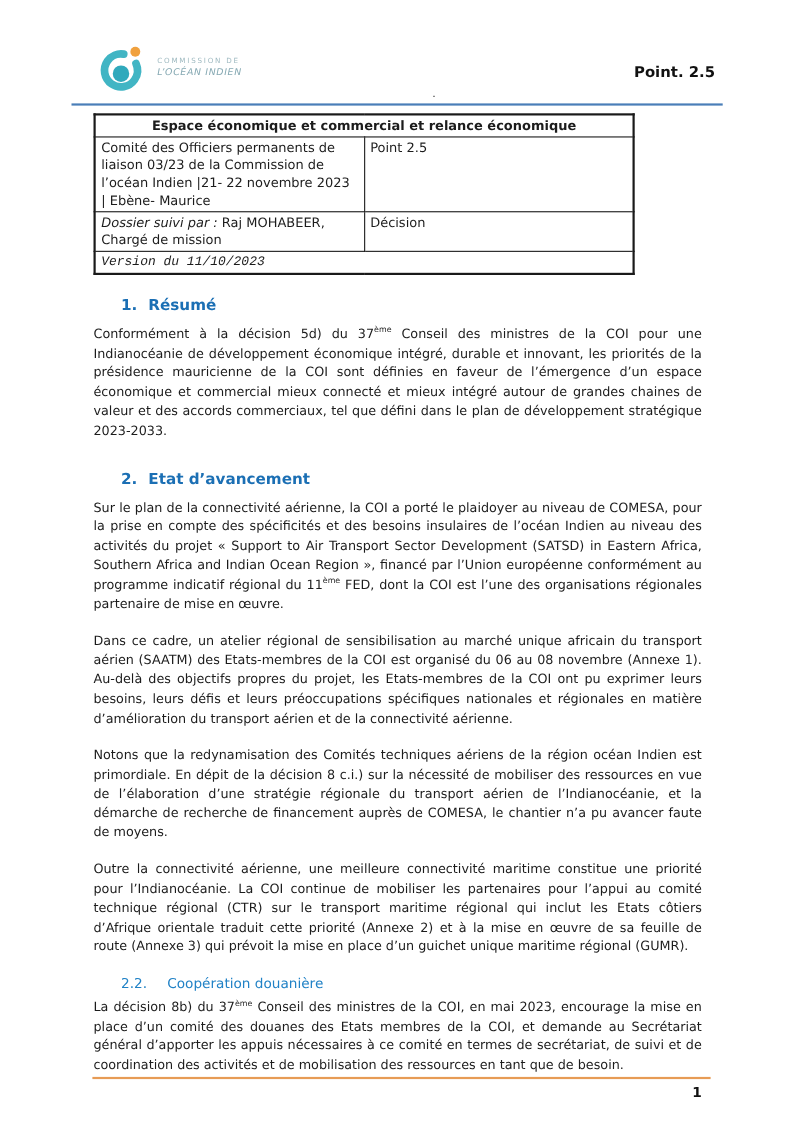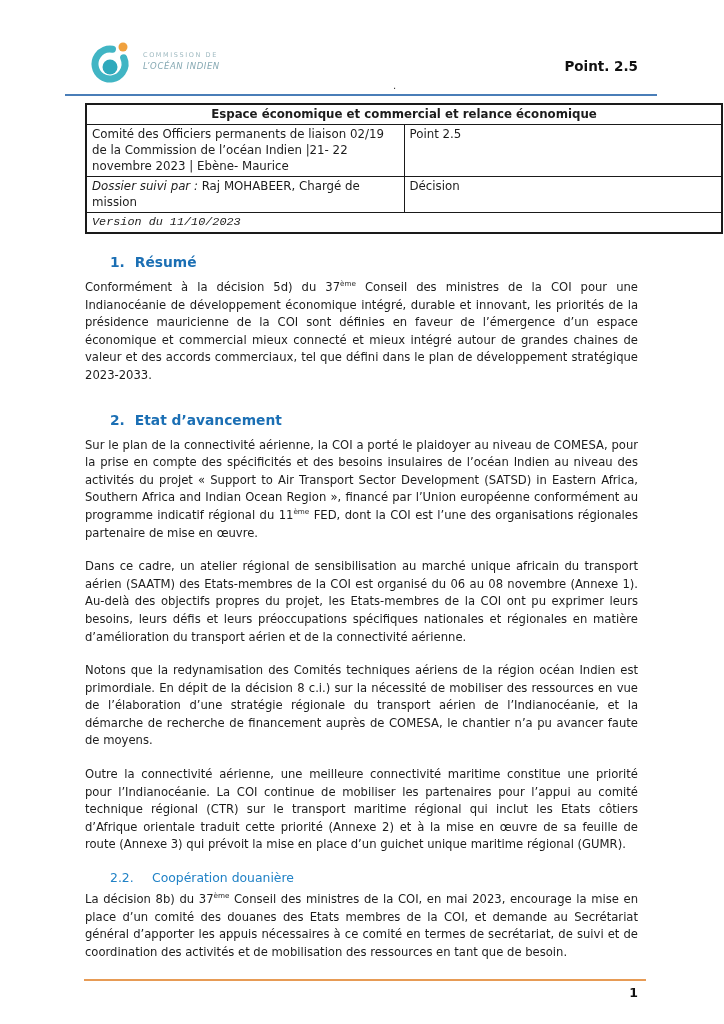--- a/index.html
+++ b/index.html
@@ -5,24 +5,24 @@
   html,body{margin:0;padding:0;}
   body{
     width:724px;height:1024px;background:#ffffff;position:relative;overflow:hidden;
     font-family:"DejaVu Sans","Liberation Sans",sans-serif;color:#1c1c1c;
   }
   .header{position:relative;padding:38px 100px 0 88px;height:56px;box-sizing:content-box;}
   .logo{display:flex;align-items:flex-start;}
   .logo-text{margin-left:9px;padding-top:13px;}
   .logo-line1{font-size:6.5px;letter-spacing:1.6px;color:#9fbac1;}
   .logo-line2{font-size:8.5px;letter-spacing:0.6px;color:#86a9b3;margin-top:2px;font-style:italic;}
-  .point-label{position:absolute;right:86px;top:58px;font-weight:bold;font-size:13.5px;color:#111;}
+  .point-label{position:absolute;right:74px;top:58px;font-weight:bold;font-size:13.5px;color:#111;}
   .topline{margin:0 67px 0 65px;border-top:2px solid var(--header-line-blue,#4a7eb8);}
   .stray-mark{position:absolute;left:393px;top:80px;font-size:10px;color:#333;}
-  table.info{margin:7px 0 0 85px;width:638px;border-collapse:collapse;border:2px solid #1a1a1a;table-layout:fixed;}
+  table.info{margin:7px 0 0 85px;width:492px;border-collapse:collapse;border:2px solid #1a1a1a;table-layout:fixed;}
   table.info td{border:1px solid #1a1a1a;padding:1px 5px 2px 5px;font-size:11.8px;line-height:16px;vertical-align:top;}
   td.t-title{font-weight:bold;font-size:13.4px;text-align:center;padding:2px 4px;}
   td.t-left{width:433px;}
   td.t-right{text-align:left;}
   .italic{font-style:italic;font-family:Liberation Mono, monospace;}
   .content{margin:0 86px 0 85px;}
   .h1{color:var(--heading-blue,#1b6fb4);font-weight:bold;font-size:13.8px;margin:27px 0 9px 25px;}
   .h1.first{margin-top:20px;}
   .hnum{margin-right:10px;}
   .h2{color:var(--subheading-blue,#2182c6);font-size:12.4px;margin:0 0 6px 25px;}
@@ -53,21 +53,21 @@
 </div>
 <div class="stray-mark">.</div>
 <div class="topline"></div>
 
 <table class="info">
   <tbody>
       <tr>
     <td class="t-title" colspan="2">Espace économique et commercial et relance économique</td>
   </tr>
   <tr>
-    <td class="t-left">Comité des Officiers permanents de liaison 02/19 de la Commission de l’océan Indien |21- 22 novembre 2023 | Ebène- Maurice</td>
+    <td class="t-left">Comité des Officiers permanents de liaison 03/23 de la Commission de l’océan Indien |21- 22 novembre 2023 | Ebène- Maurice</td>
     <td class="t-right">Point 2.5</td>
   </tr>
   <tr>
     <td class="t-left"><i>Dossier suivi par :</i><span> Raj MOHABEER, Chargé de mission</span></td>
     <td class="t-right">Décision</td>
   </tr>
   <tr>
     <td class="italic" colspan="2">Version du 11/10/2023</td>
   </tr>
 </tbody>

